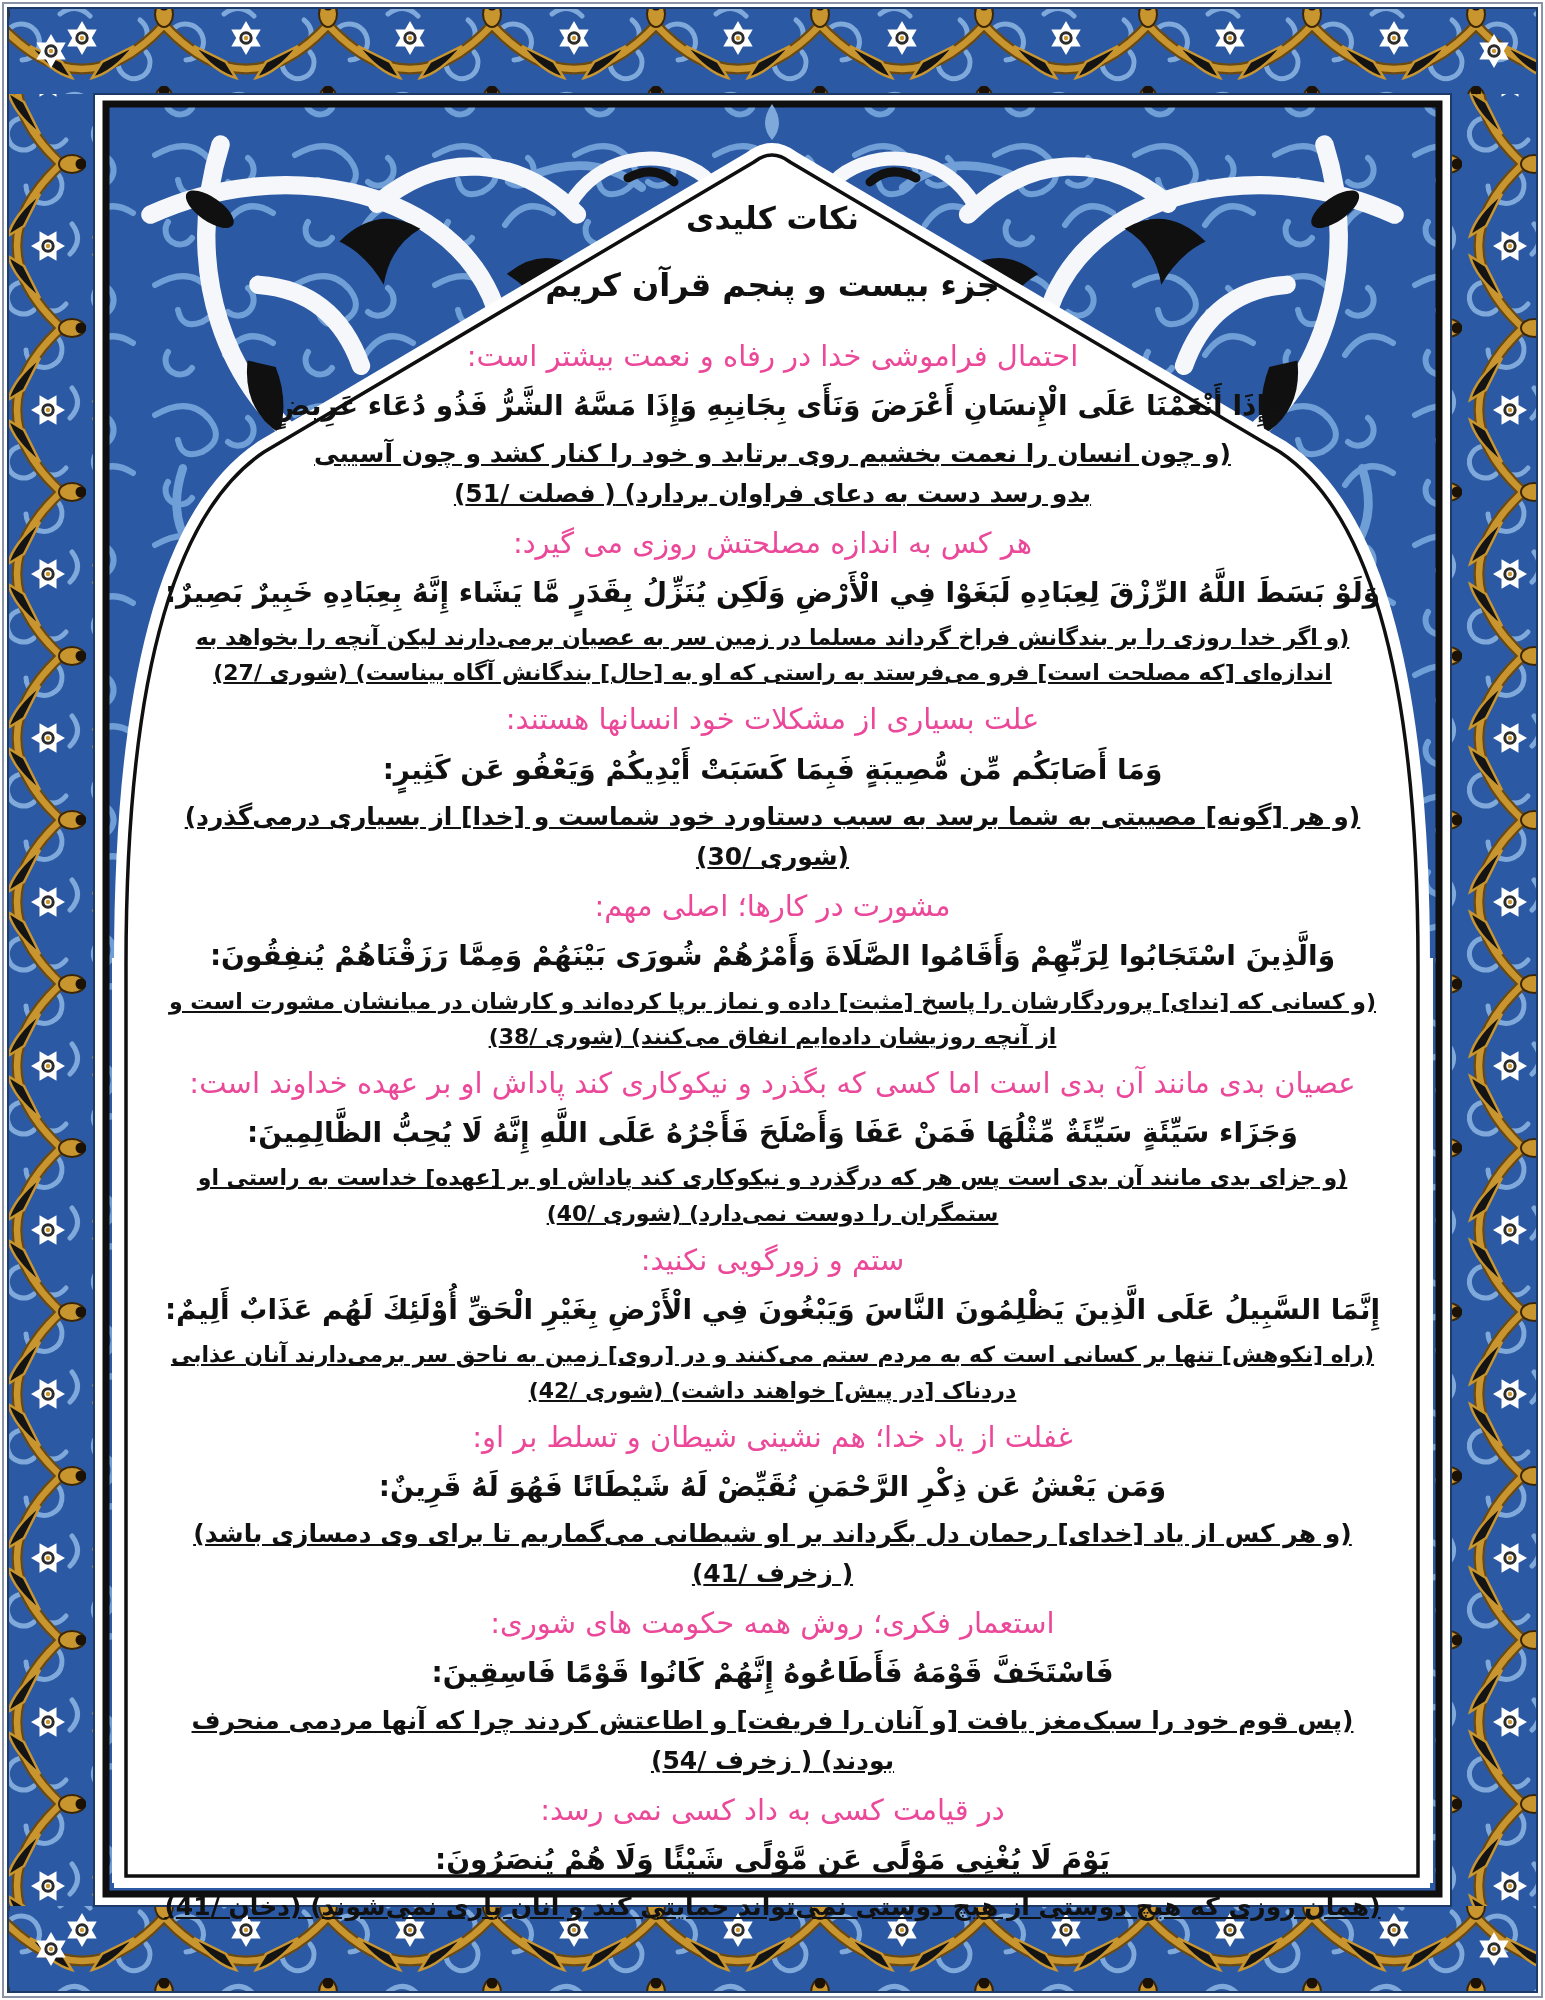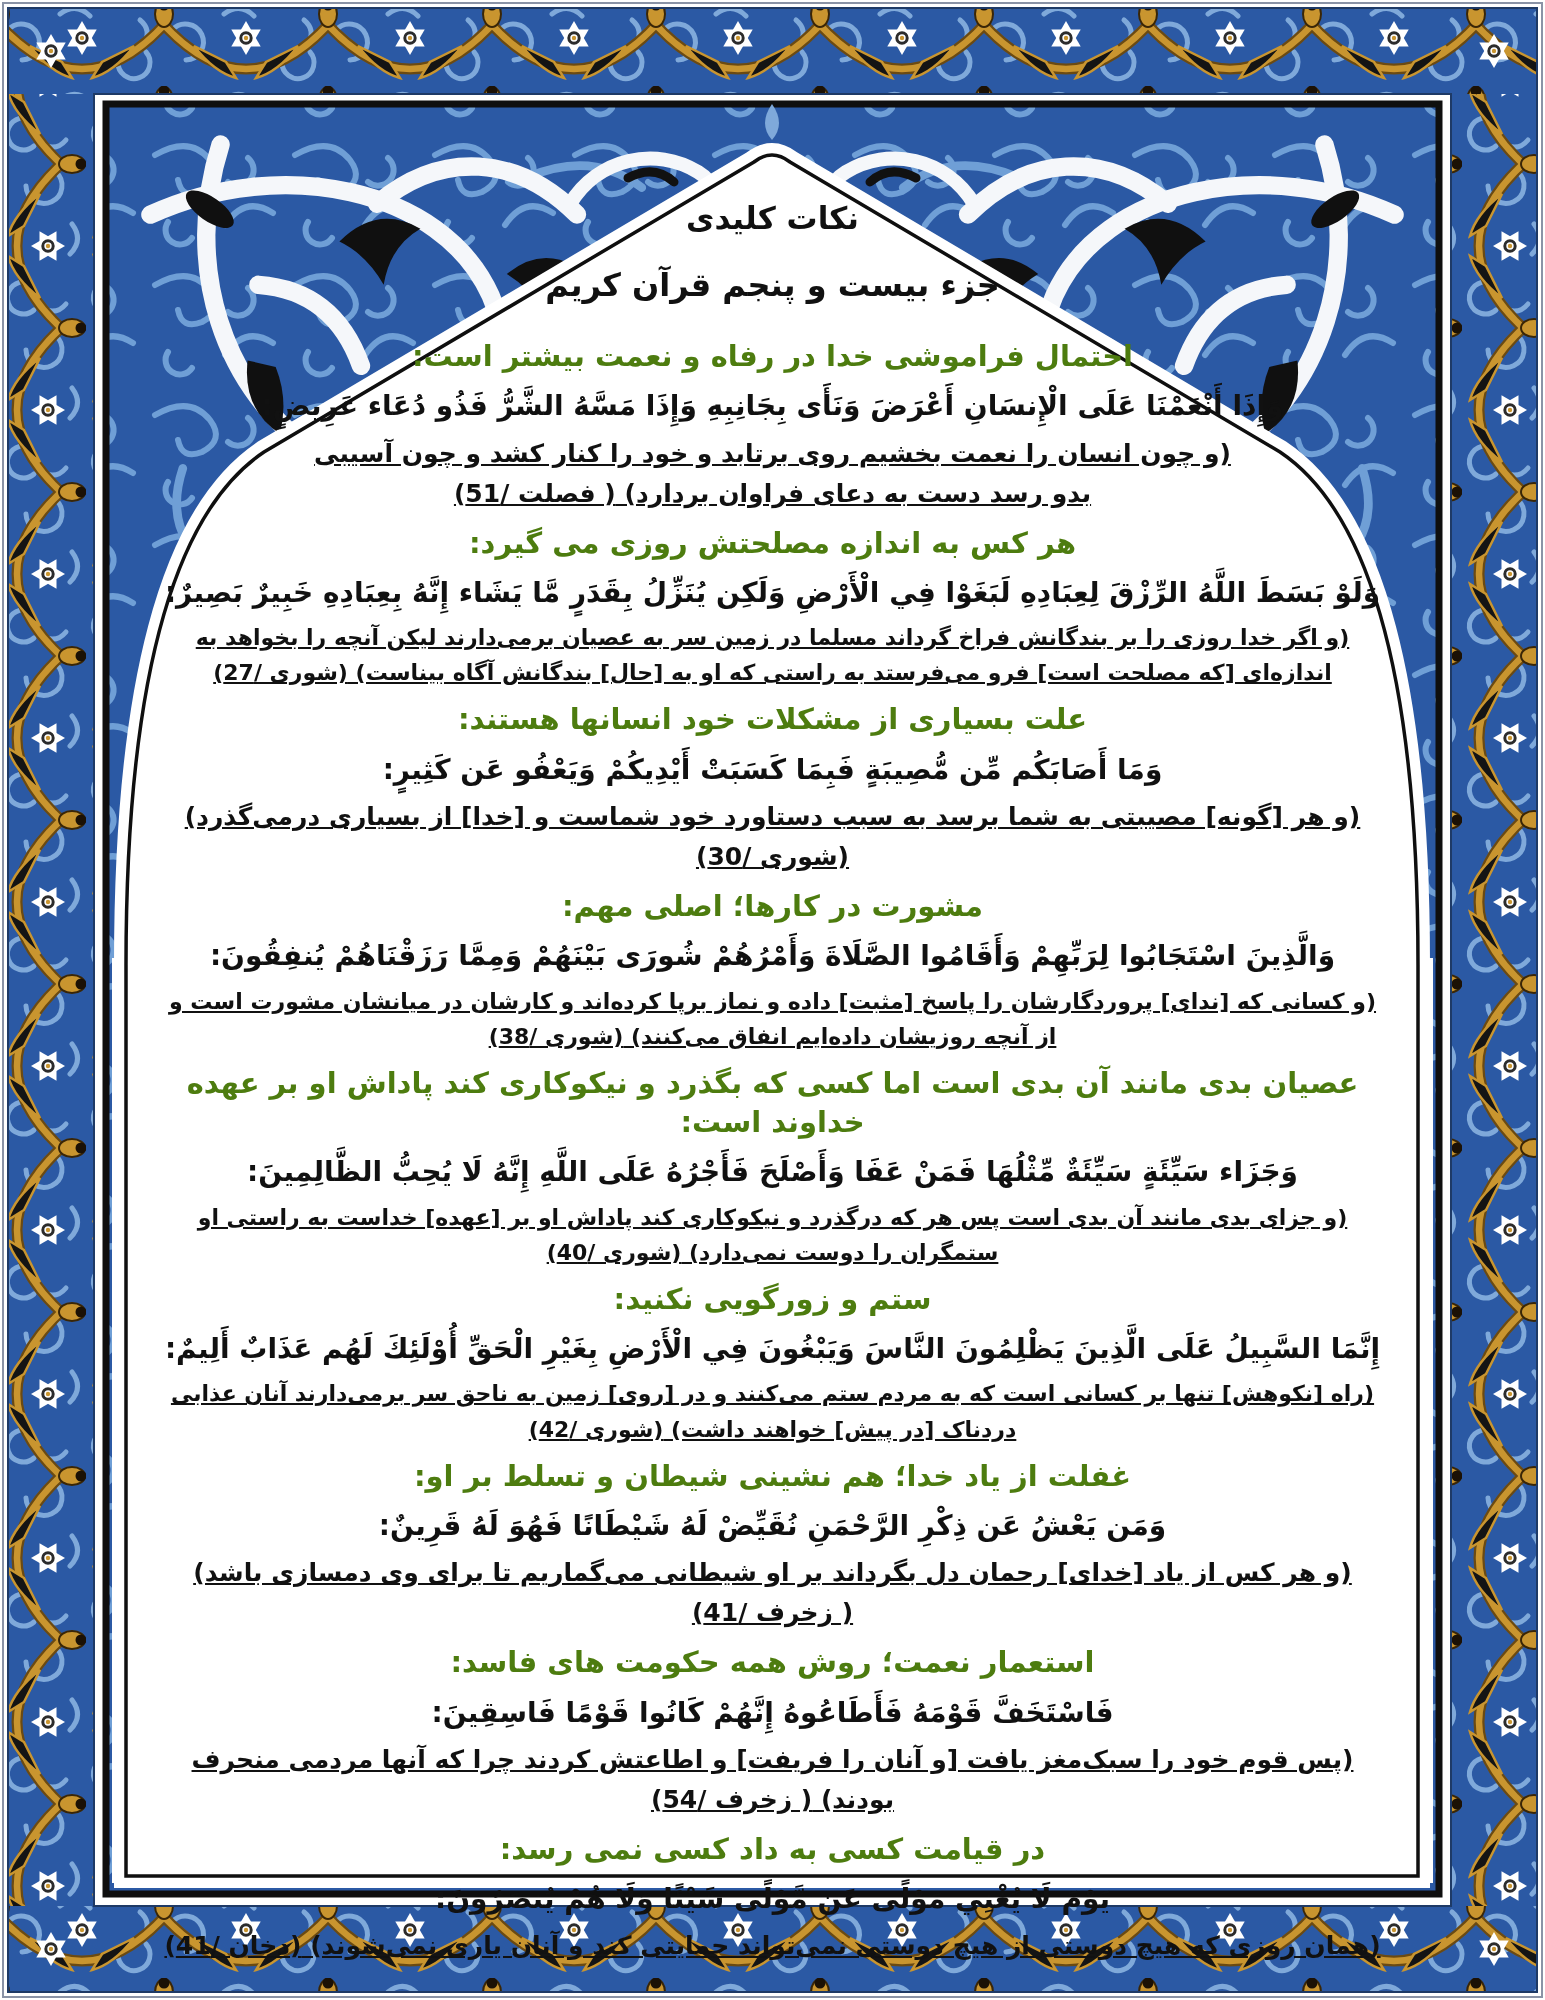--- a/index.html
+++ b/index.html
@@ -6,21 +6,21 @@
   body{width:1545px;height:2000px;position:relative;overflow:hidden;
        font-family:"DejaVu Sans",sans-serif;}
   .stage{position:absolute;inset:0;width:1545px;height:1552px;}
   svg.bg{position:absolute;inset:0;display:block;}
 
   .content{position:absolute;left:150px;right:150px;top:198px;bottom:120px;
            direction:rtl;text-align:center;color:#111;}
   .title{font-size:31px;font-weight:bold;margin:0 0 24px;line-height:1.35;}
   .subtitle{font-size:32px;font-weight:bold;margin:0 0 30px;line-height:1.35;}
   .section{margin:0 0 9px;}
-  .sec-heading{color:#4d7c0f;font-size:29px;font-weight:bold;margin:10px 0 4px;line-height:1.35;}
+  .sec-heading{color:#ec4899;font-size:29px;font-weight:normal;margin:10px 0 4px;line-height:1.35;}
   .sec-verse{font-size:28px;font-weight:bold;margin:8px 0 6px;line-height:1.55;}
   .sec-translation{font-size:25px;font-weight:bold;margin:2px 10px 2px;line-height:1.6;text-decoration:underline;}
   .sec-translation.sm{font-size:22px;}
   .section[data-idx="0"] .sec-verse{padding:0 30px;}
   .section[data-idx="0"] .sec-translation{padding:0 140px;}
   .t-ref{white-space:nowrap;}
 </style>
 </head>
 <body>
 
@@ -201,21 +201,21 @@
     <div class="section" data-idx="6">
       <div class="sec-heading">غفلت از یاد خدا؛ هم نشینی شیطان و تسلط بر او:</div>
       <div class="sec-verse">وَمَن يَعْشُ عَن ذِكْرِ الرَّحْمَنِ نُقَيِّضْ لَهُ شَيْطَانًا فَهُوَ لَهُ قَرِينٌ:</div>
       <div class="sec-translation">
         <span class="t-body">(و هر کس از یاد [خدای] رحمان دل بگرداند بر او شیطانی می‌گماریم تا برای وی دمسازی باشد) </span>
         <span class="t-ref">( زخرف /41)</span>
       </div>
     </div>
 
     <div class="section" data-idx="7">
-      <div class="sec-heading">استعمار نعمت؛ روش همه حکومت های فاسد:</div>
+      <div class="sec-heading">استعمار فکری؛ روش همه حکومت های شوری:</div>
       <div class="sec-verse">فَاسْتَخَفَّ قَوْمَهُ فَأَطَاعُوهُ إِنَّهُمْ كَانُوا قَوْمًا فَاسِقِينَ:</div>
       <div class="sec-translation">
         <span class="t-body">(پس قوم خود را سبک‌مغز یافت [و آنان را فریفت] و اطاعتش کردند چرا که آنها مردمی منحرف بودند) </span>
         <span class="t-ref">( زخرف /54)</span>
       </div>
     </div>
 
     <div class="section" data-idx="8">
       <div class="sec-heading">در قیامت کسی به داد کسی نمی رسد:</div>
       <div class="sec-verse">يَوْمَ لَا يُغْنِي مَوْلًى عَن مَّوْلًى شَيْئًا وَلَا هُمْ يُنصَرُونَ:</div>

